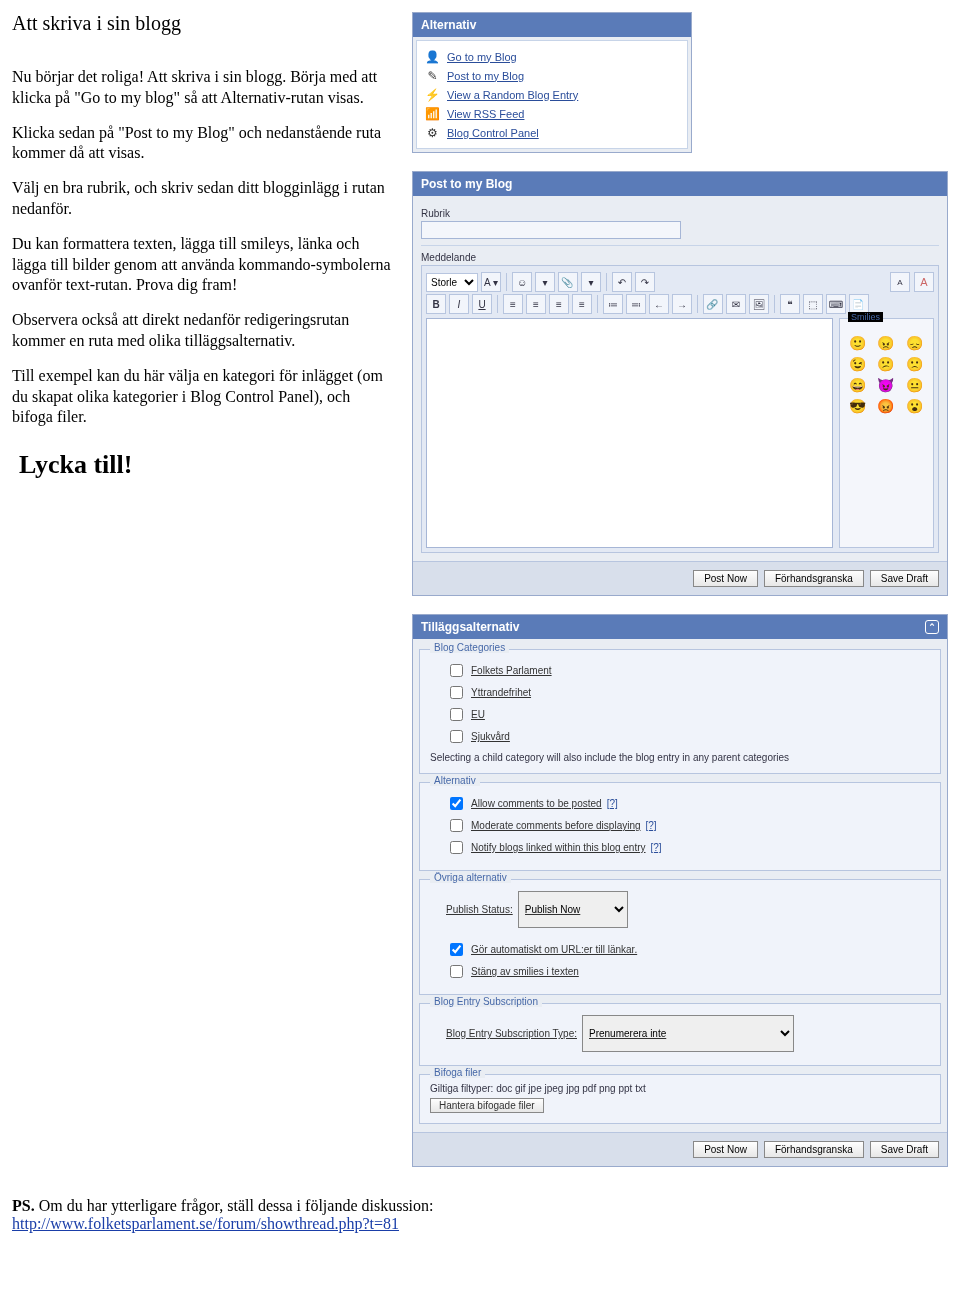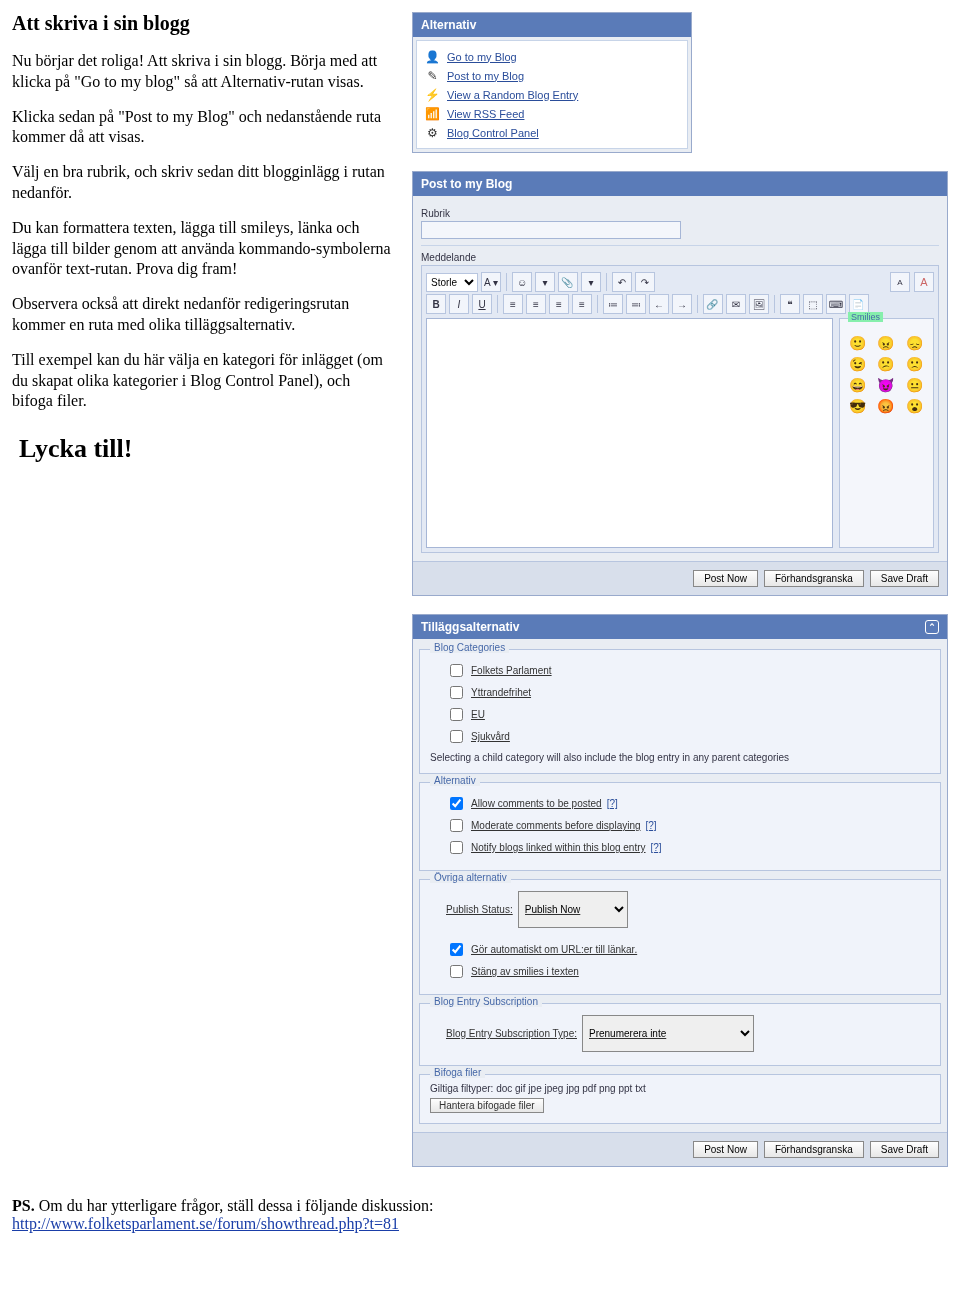--- a/index.html
+++ b/index.html
@@ -13,21 +13,21 @@
     background: #fff;
   }
   .columns {
     display: grid;
     grid-template-columns: 380px 1fr;
     gap: 20px;
     align-items: start;
   }
   .left-col {}
   .right-col { display:flex; flex-direction:column; gap:18px; }
-  h1.title { font-size: 20px; font-weight: bold; margin: 0 0 16px 0;}
+  h1.title { font-size: 20px; font-weight: normal; margin: 0 0 32px 0;}
   h1.big { font-size: 26px; font-weight: bold; margin: 22px 0 10px 7px;}
   p { margin: 0 0 14px 0; line-height: 1.3;}
   .panel {
     border: 1px solid #99aacc;
     background: #e9edf3;
     font-family: Verdana, Arial, sans-serif;
     font-size: 11px;
     color: #333;
   }
   .panel-header {
@@ -88,21 +88,21 @@
   }
   .smilies-box {
     width:95px;
     border:1px solid #b7c5df;
     background:#f4f6fb;
     position:relative;
     padding:16px 6px 6px 6px;
   }
   .smilies-legend {
     position:absolute; top:-7px; left:8px;
-    font-size:9px; color:#4668a8; background:#86efac; padding:0 3px;
+    font-size:9px; color:#4668a8; background:#000000; padding:0 3px;
   }
   .smilies-grid { display:grid; grid-template-columns:repeat(3,1fr); gap:5px;}
   .emoji { font-size:14px; cursor:pointer; text-align:center;}
   .btn-bar {
     display:flex; justify-content:flex-end; gap:6px;
     padding:8px; background:#d8dfeb; border-top:1px solid #b7c5df;
   }
   .btn {
     border:1px solid #888;
     background:linear-gradient(#fefefe,#e7e7e7);
@@ -340,21 +340,21 @@
           <div class="chk-row">
               <input type="checkbox" style="">
               <span>Stäng av smilies i texten</span>
             </div>
         </div>
 
         <div class="fieldset">
           <span class="fieldset-legend">Blog Entry Subscription</span>
           <div class="chk-row">
             <span>Blog Entry Subscription Type:</span>
-            <select class="sel" style="width:172px"><option>Prenumerera inte</option></select>
+            <select class="sel" style="width:212px"><option>Prenumerera inte</option></select>
           </div>
         </div>
 
         <div class="fieldset">
           <span class="fieldset-legend">Bifoga filer</span>
           <div class="help-note" style="margin-top:0">Giltiga filtyper: doc gif jpe jpeg jpg pdf png ppt txt</div>
           <div style="margin-top:4px"><span class="small-btn">Hantera bifogade filer</span></div>
         </div>
 
       </div>

